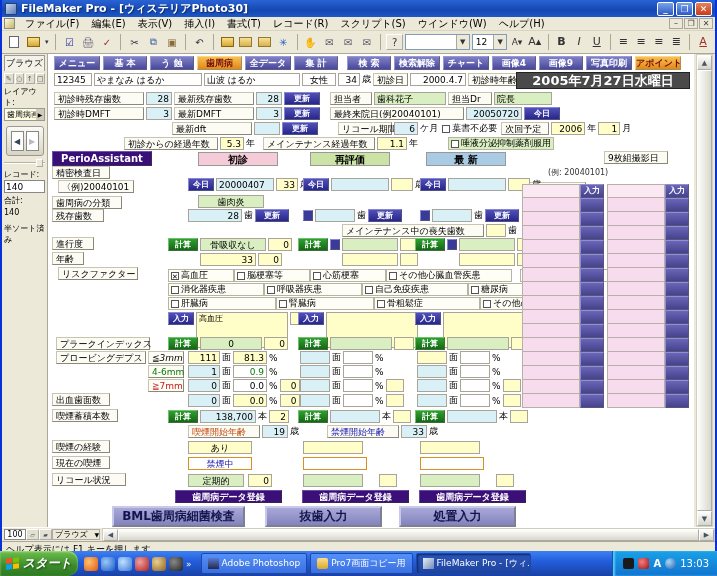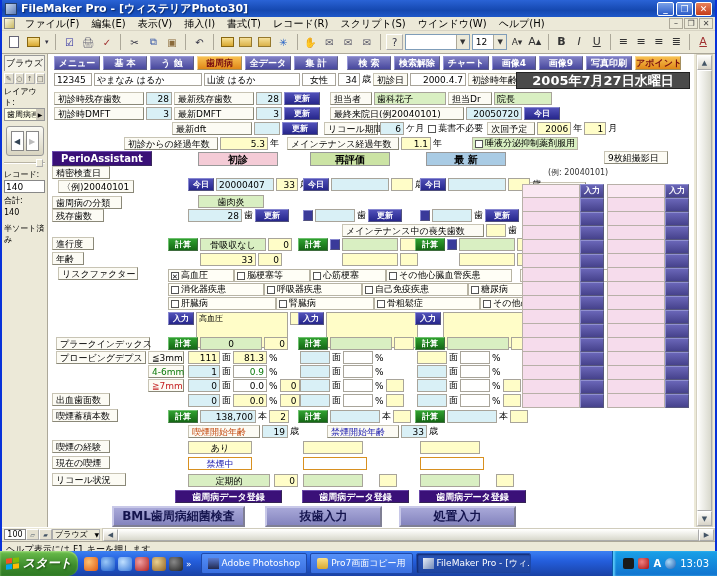--- a/index.html
+++ b/index.html
@@ -287,36 +287,36 @@
         <span class="fld f-blue r" style="width:26px;">3</span>
         <span class="btn-navy" style="width:36px;">更新</span>
         <span class="lbl" style="width:134px;margin-left:8px;">最終来院日(例20040101)</span>
         <span class="fld f-blue r" style="width:56px;">20050720</span>
         <span class="btn-navy" style="width:36px;">今日</span>
       </div>
       <div class="row" style="top:68px;left:124px;">
         <span class="lbl" style="width:80px;">最新dft</span>
         <span class="fld f-blue" style="width:26px;"></span>
         <span class="btn-navy" style="width:36px;">更新</span>
-        <span class="lbl" style="width:54px;margin-left:4px;font-family:Liberation Serif, serif;">リコール期間</span>
+        <span class="lbl" style="width:54px;margin-left:18px;font-family:Liberation Serif, serif;">リコール期間</span>
         <span class="fld f-blue r" style="width:24px;">6</span>
         <span class="unit">ケ月</span>
         <span class="chk" style="border:none;background:none;">
           <span class="box"></span>
           <span>葉書不必要</span>
         </span>
         <span class="lbl" style="width:48px;">次回予定</span>
         <span class="fld f-yellow r" style="width:34px;">2006</span>
         <span class="unit">年</span>
         <span class="fld f-yellow r" style="width:22px;">1</span>
         <span class="unit">月</span>
       </div>
       <div class="row" style="top:83px;left:76px;">
         <span class="lbl" style="width:94px;">初診からの経過年数</span>
-        <span class="fld f-yellow r" style="width:48px;">5.3</span>
+        <span class="fld f-yellow r" style="width:24px;">5.3</span>
         <span class="unit">年</span>
         <span class="lbl" style="width:112px;margin-left:6px;">メインテナンス経過年数</span>
         <span class="fld f-yellow r" style="width:30px;">1.1</span>
         <span class="unit">年</span>
         <span class="chk f-green" style="margin-left:28px;background:#D9EFC2;">
           <span class="box"></span>
           <span>唾液分泌抑制薬剤服用</span>
         </span>
       </div>
 
@@ -503,21 +503,21 @@
         <span class="btn-green" style="width:30px;">計算</span>
         <span class="fld f-green" style="width:62px;"></span>
         <span class="fld f-yellow" style="width:20px;"></span>
       </div>
       <div class="row" style="top:283px;left:367px;">
         <span class="btn-green" style="width:30px;">計算</span>
         <span class="fld f-green" style="width:62px;"></span>
         <span class="fld f-yellow" style="width:20px;"></span>
       </div>
 
-      <div class="lbl abs c" style="top:297px;left:100px;width:36px;">≦3mm</div>
+      <div class="lbl abs c" style="top:297px;left:100px;width:36px;font-style:italic;">≦3mm</div>
       <div class="row" style="top:297px;left:140px;">
         <span class="fld f-yellow r" style="width:32px;">111</span>
         <span class="unit">面</span>
         <span class="fld f-yellow r" style="width:34px;">81.3</span>
         <span class="unit">%</span>
       </div>
       <div class="row" style="top:297px;left:252px;">
         <span class="fld f-blue" style="width:30px;"></span>
         <span class="unit">面</span>
         <span class="fld f-white" style="width:30px;"></span>
@@ -625,21 +625,21 @@
 
       <div class="fld f-yellow c abs" style="top:387px;left:140px;width:64px;">あり</div>
       <div class="fld f-yellow abs" style="top:387px;left:255px;width:60px;"></div>
       <div class="fld f-yellow abs" style="top:387px;left:372px;width:60px;"></div>
 
       <div class="fld f-white c abs" style="top:403px;left:140px;width:64px;border:1px solid #D89020;color:#2020B0;">禁煙中</div>
       <div class="fld f-white abs" style="top:403px;left:255px;width:64px;border:1px solid #D89020;"></div>
       <div class="fld f-white abs" style="top:403px;left:372px;width:64px;border:1px solid #D89020;"></div>
 
       <div class="row" style="top:420px;left:140px;">
-        <span class="fld f-green c" style="width:82px;">定期的</span>
+        <span class="fld f-green c" style="width:56px;">定期的</span>
         <span class="fld f-yellow r" style="width:24px;margin-left:2px;">0</span>
       </div>
       <div class="row" style="top:420px;left:255px;">
         <span class="fld f-green" style="width:60px;"></span>
         <span class="fld f-yellow" style="width:18px;margin-left:14px;"></span>
       </div>
       <div class="row" style="top:420px;left:372px;">
         <span class="fld f-green" style="width:60px;"></span>
         <span class="fld f-yellow" style="width:18px;margin-left:14px;"></span>
       </div>

